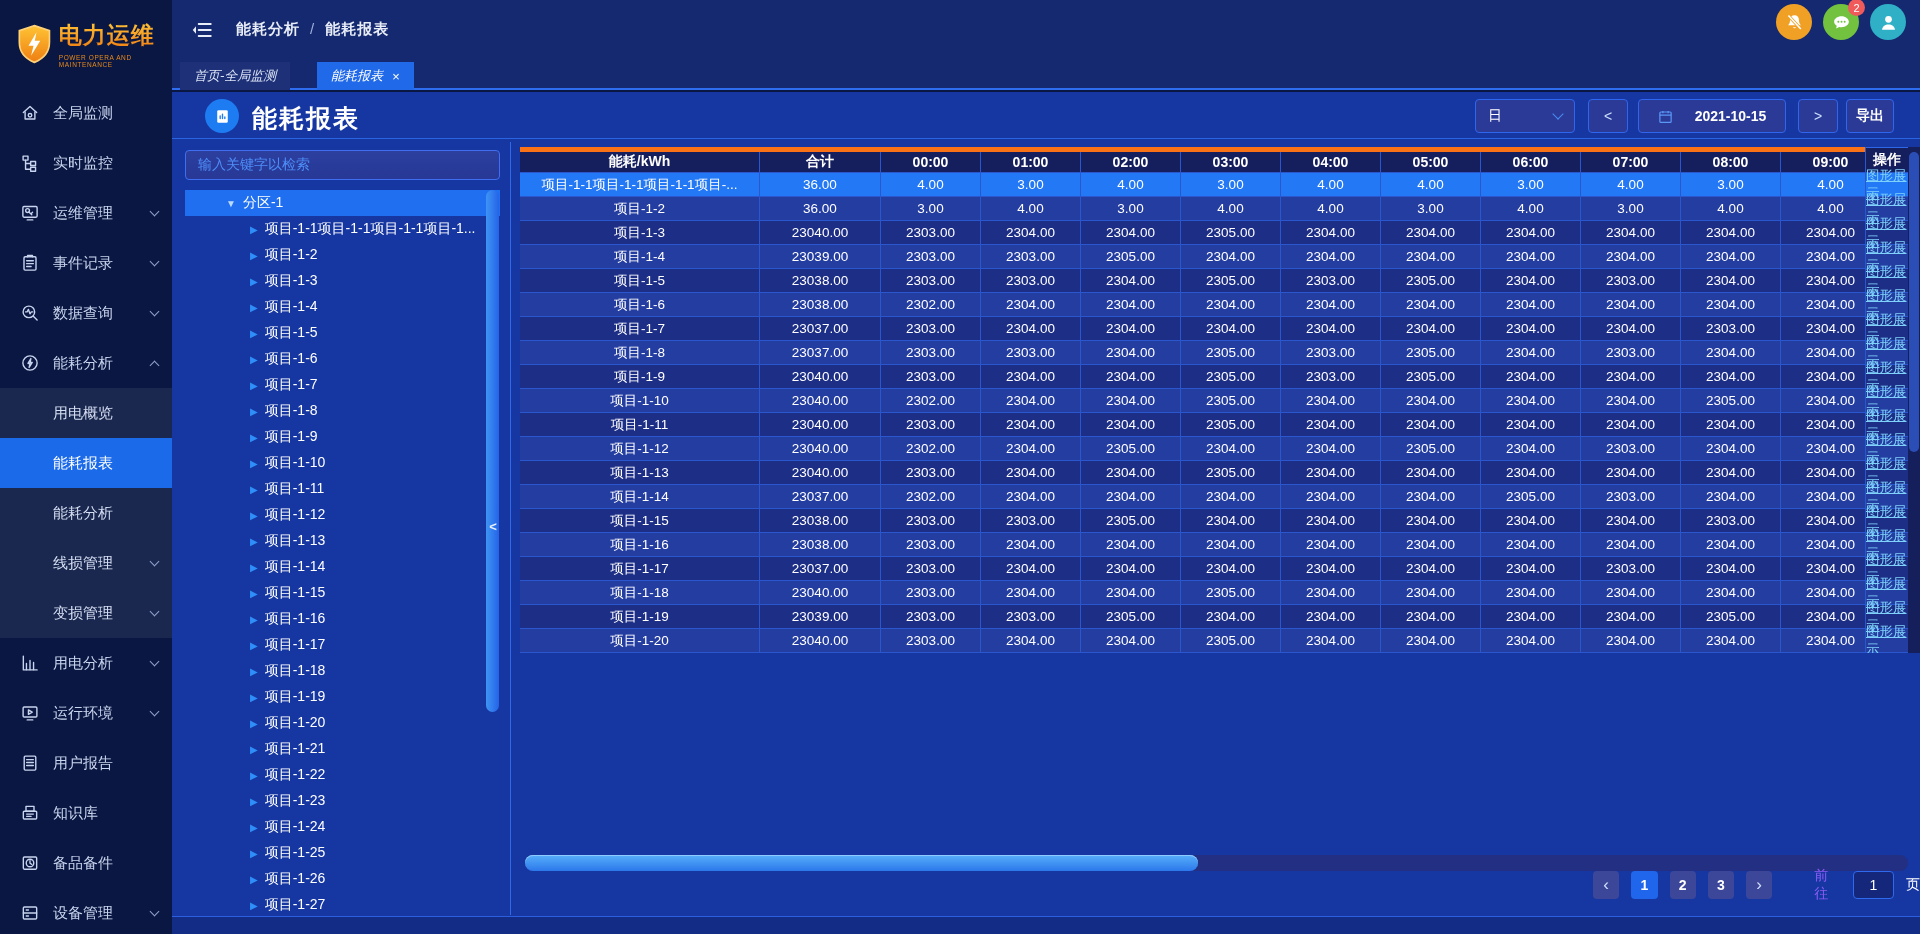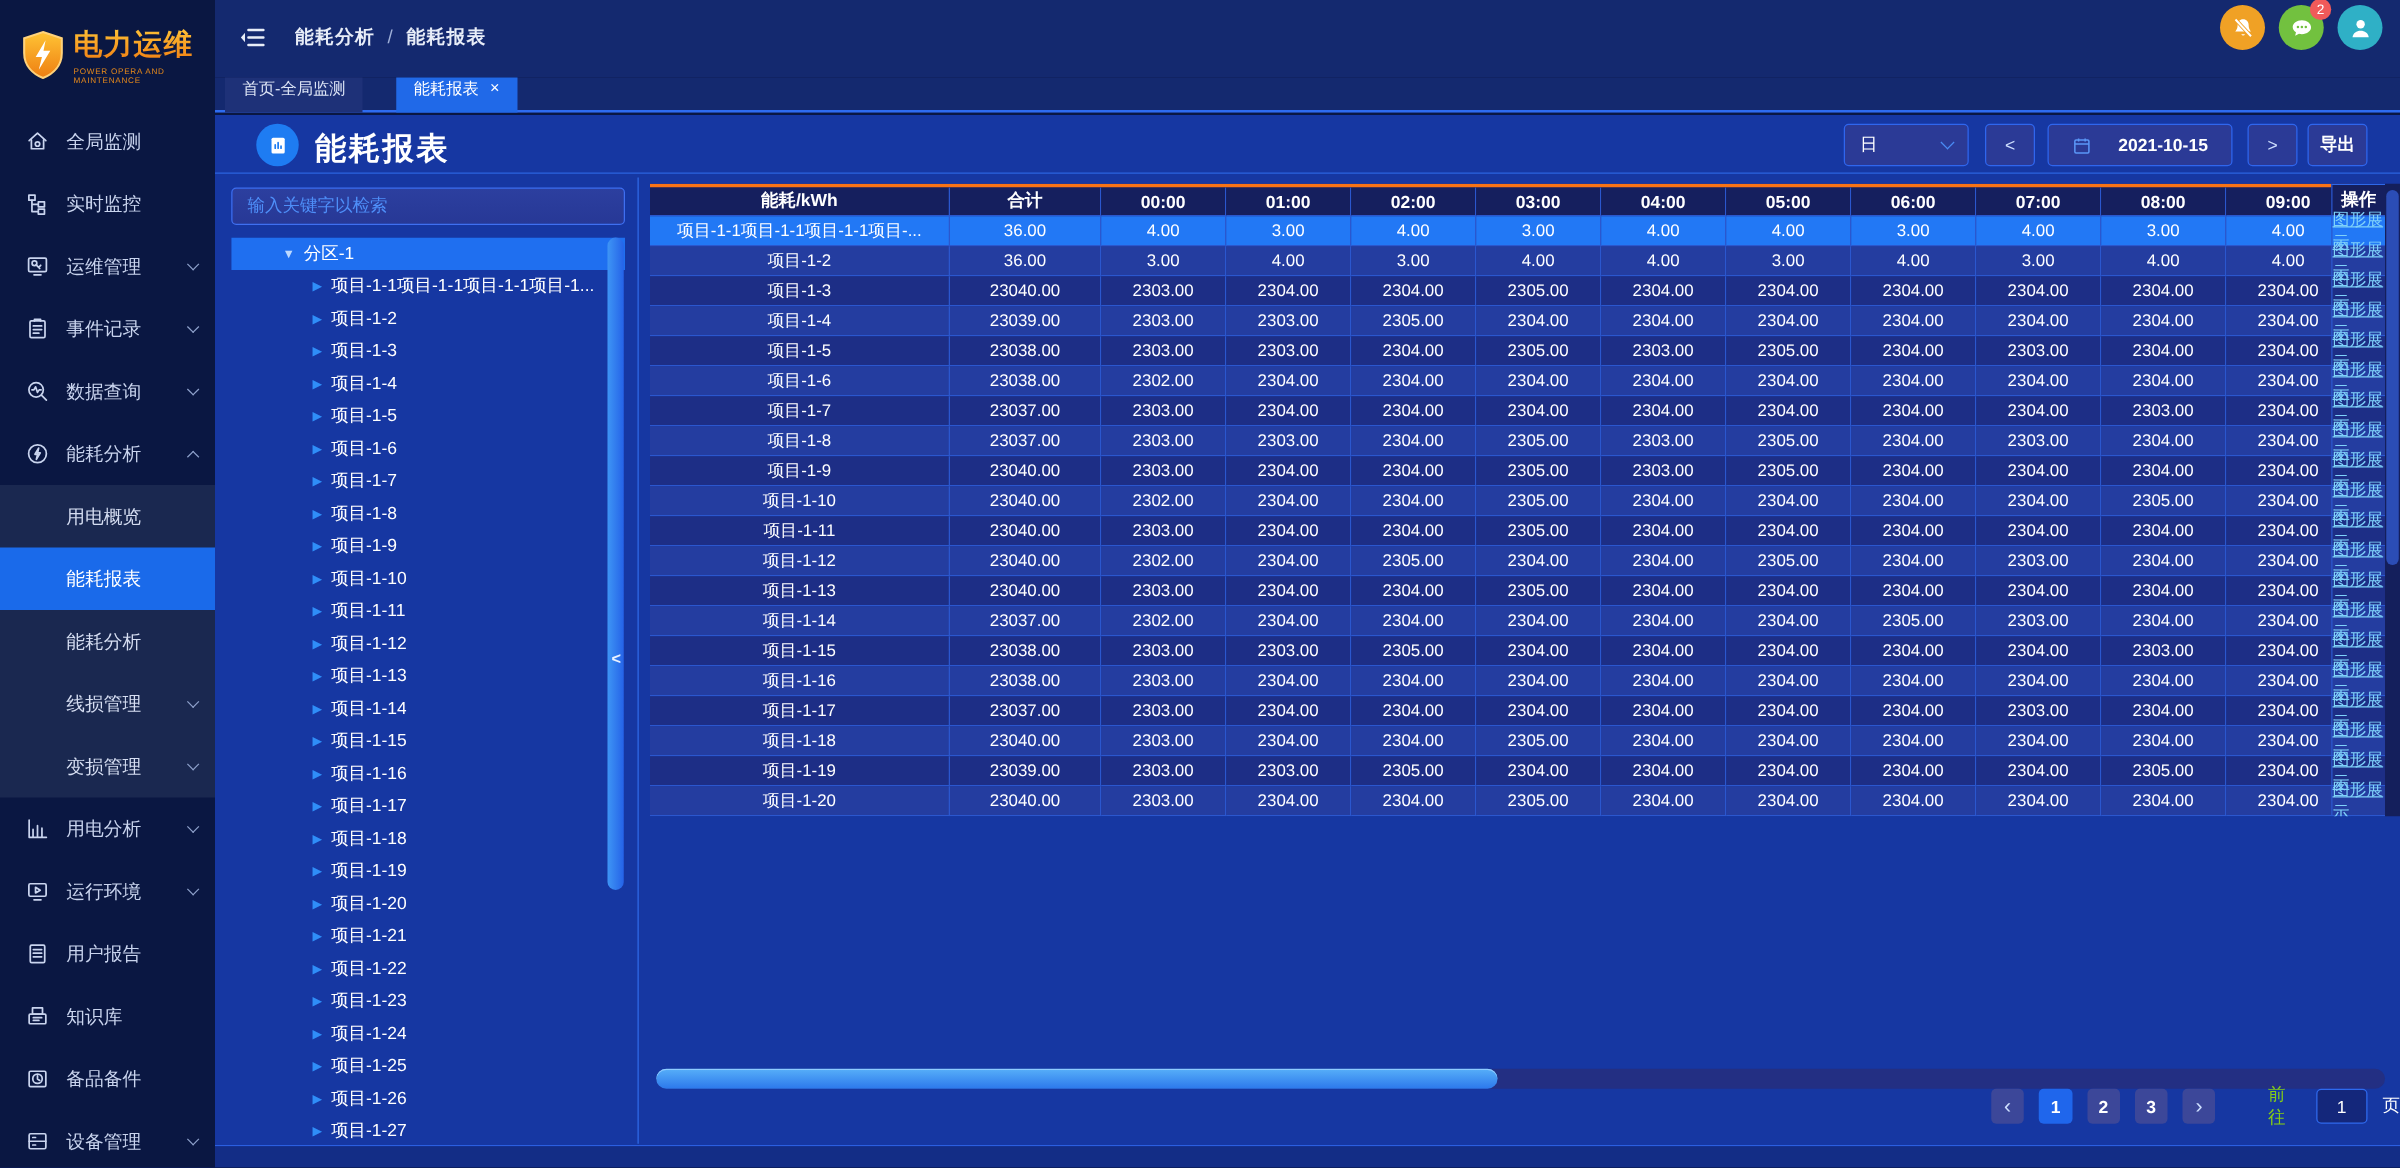--- a/index.html
+++ b/index.html
@@ -31,21 +31,21 @@
   .fold { position:absolute; left:18px; top:18px; width:24px; height:24px; cursor:pointer;}
   .crumb { position:absolute; left:64px; top:20px; font-size:15px; color:#E8EDF8; font-weight:bold; letter-spacing:1px;}
   .crumb .sep { color:#9FB0D8; margin:0 10px; font-weight:normal;}
   .t-icons { position:absolute; right:14px; top:4px; display:flex; gap:11px; }
   .circ { position:relative; width:36px; height:36px; border-radius:50%; display:flex; align-items:center; justify-content:center; cursor:pointer;}
   .circ svg { width:21px; height:21px; }
   .badge { position:absolute; top:-5px; right:-6px; min-width:17px; height:17px; border-radius:9px; background:#F05A5A; color:#fff; font-size:11px; display:flex; align-items:center; justify-content:center; padding:0 4px;}
 
   
   .tabrow { position:absolute; left:172px; top:62px; width:1748px; height:28px; background:#14296F; border-bottom:2px solid #2E6CF0;}
-  .tab { position:absolute; top:0; height:28px; display:flex; justify-content:center; font-size:13px; color:#DDE5F6; cursor:pointer; padding:0 14px;}
+  .tab { position:absolute; top:0; height:28px; display:flex; align-items:center; justify-content:center; font-size:13px; color:#DDE5F6; cursor:pointer; padding:0 14px;font-style:italic;}
   .tab.inactive { left:8px; background:#1E3178; }
   .tab.active { left:145px; background:#2069E8; color:#fff; }
   .tab .x { margin-left:9px; font-size:13px; color:#fff;}
 
   
   .content { position:absolute; left:172px; top:92px; width:1748px; height:842px; background:#1637A2; }
   
   .abs { position:absolute; }
 
   .title-ic { left:205px; top:99px; width:34px; height:34px; border-radius:50%; background:#1E7CF2; display:flex; align-items:center; justify-content:center;}
@@ -71,21 +71,21 @@
   .caret { font-size:10px; color:#2F8EF8; margin-right:7px; flex:0 0 auto;}
   .tlabel { overflow:hidden; max-width:232px;}
   .vdiv { left:510px; top:142px; width:1px; height:773px; background:#2F6AE8;}
   .tree-sb { left:486px; top:190px; width:13px; height:522px; border-radius:7px; background:linear-gradient(90deg,#3E95F5,#2563E8); cursor:pointer;}
   .tree-collapse { left:487px; top:517px; width:12px; height:18px; color:#EAF2FF; font-size:13px; font-weight:bold; display:flex; align-items:center; justify-content:center; cursor:pointer;}
 
   
   .tablewrap { left:520px; top:147px; width:1388px; height:506px; overflow:hidden; }
   .tinner { position:absolute; left:0; top:0; width:1361px;}
   .trow { display:flex; height:24px; }
-  .trow.head { height:26px; background:#151F5E; border-top:3px solid #f97316;}
+  .trow.head { height:26px; background:#151F5E; border-top:5px solid #f97316;}
   .tcell { border-right:1px solid #2B57CE; border-bottom:1px solid #2B57CE; display:flex; align-items:center; justify-content:center; color:#fff; font-size:13.5px; overflow:hidden; white-space:nowrap;}
   .head .tcell { font-weight:bold; font-size:14px; background:#151F5E;}
   .c-name{ width:240px; flex:0 0 240px;}
   .c-sum { width:121px; flex:0 0 121px;}
   .c-h   { width:100px; flex:0 0 100px;}
   .bg-a { background:#1D2E86; }
   .bg-b { background:#243DA0; }
   .bg-hl{ background:#2278F5; }
   .fixedcol { position:absolute; right:0; top:0; width:76px;padding-left:33px; }
   .fixedcol .fcell { height:24px; border-left:1px solid #2B57CE; border-bottom:1px solid #2B57CE; display:flex; align-items:center; justify-content:center;}
@@ -96,21 +96,21 @@
 
   
   .hsb-track { left:525px; top:855px; width:1383px; height:16px; border-radius:8px; background:#232F83;}
   .hsb-thumb { left:525px; top:855px; width:673px; height:16px; border-radius:8px; background:linear-gradient(180deg,#57AFF9,#2C78EC); box-shadow:inset 0 1px 0 #8FCBFF; cursor:pointer;}
   .bot-div { left:172px; top:916px; width:1748px; height:1px; background:#2B5FE0;}
   .bot-strip { left:172px; top:917px; width:1748px; height:17px; background:#132D86;}
   .pager { top:871px; height:28px; display:flex; align-items:center; gap:12px; position:absolute; left:1593px;}
   .pbtn { width:28px; height:28px; border-radius:4px; background:#3C4799; color:#fff; font-size:14px; font-weight:bold; display:flex; align-items:center; justify-content:center; cursor:pointer;}
   .pbtn.arrow { color:#CFE0FF; font-size:17px; font-weight:normal;}
   .pbtn.active { background:#1F66EC; }
-  .goto-label { color:#84cc16; font-size:14px; margin-left:30px;}
+  .goto-label { color:#8b5cf6; font-size:14px; margin-left:30px;}
   .goto-input { width:44px; height:28px; border:1px solid #2F6AEE; border-radius:4px; background:#14277B; color:#fff; font-size:14px; display:flex; align-items:center; justify-content:center; cursor:text;}
   .goto-unit { color:#fff; font-size:14px; }
 </style>
 </head>
 <body>
 
 <div class="app">
 
   <div class="sidebar">
     <div class="logo">

